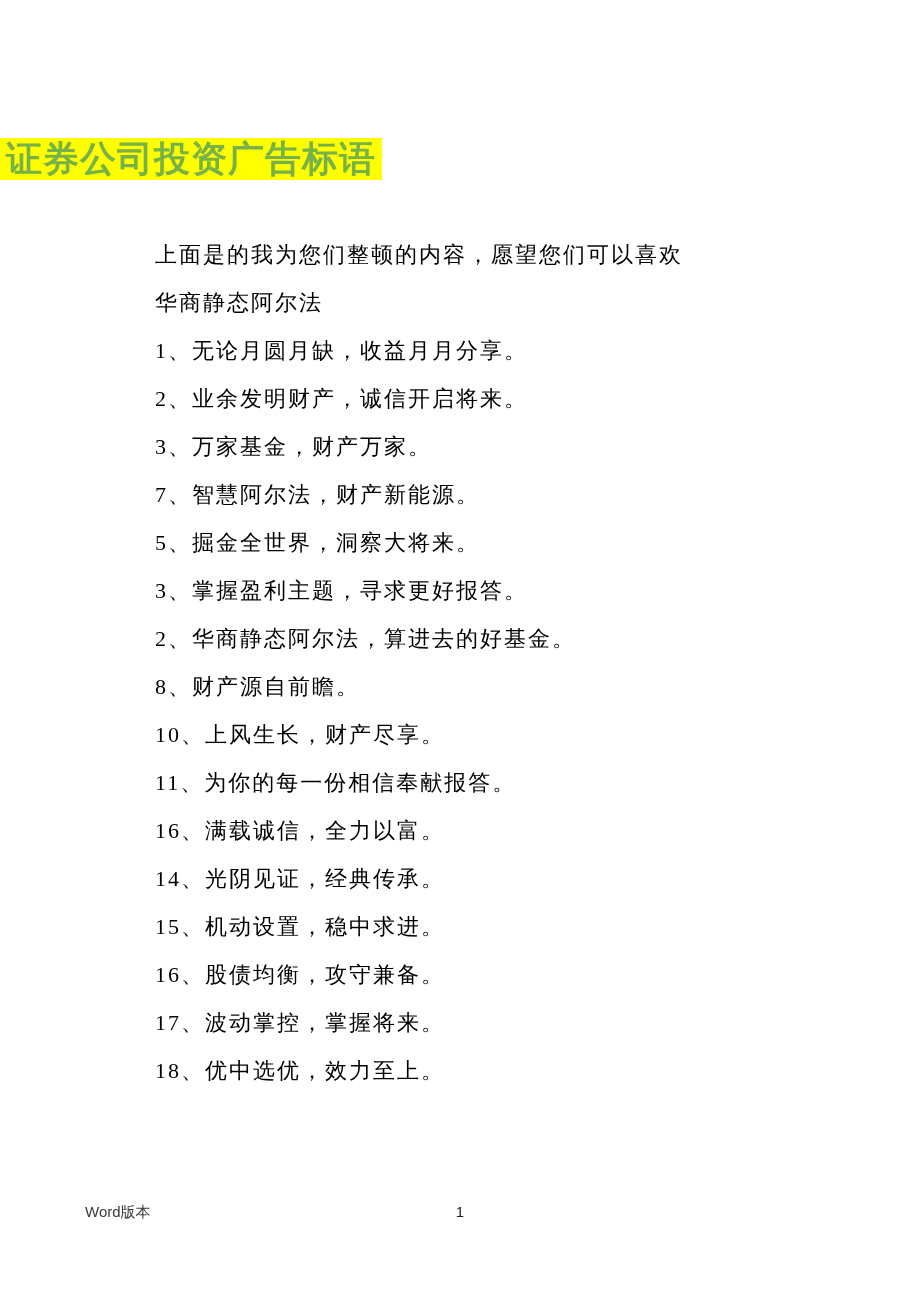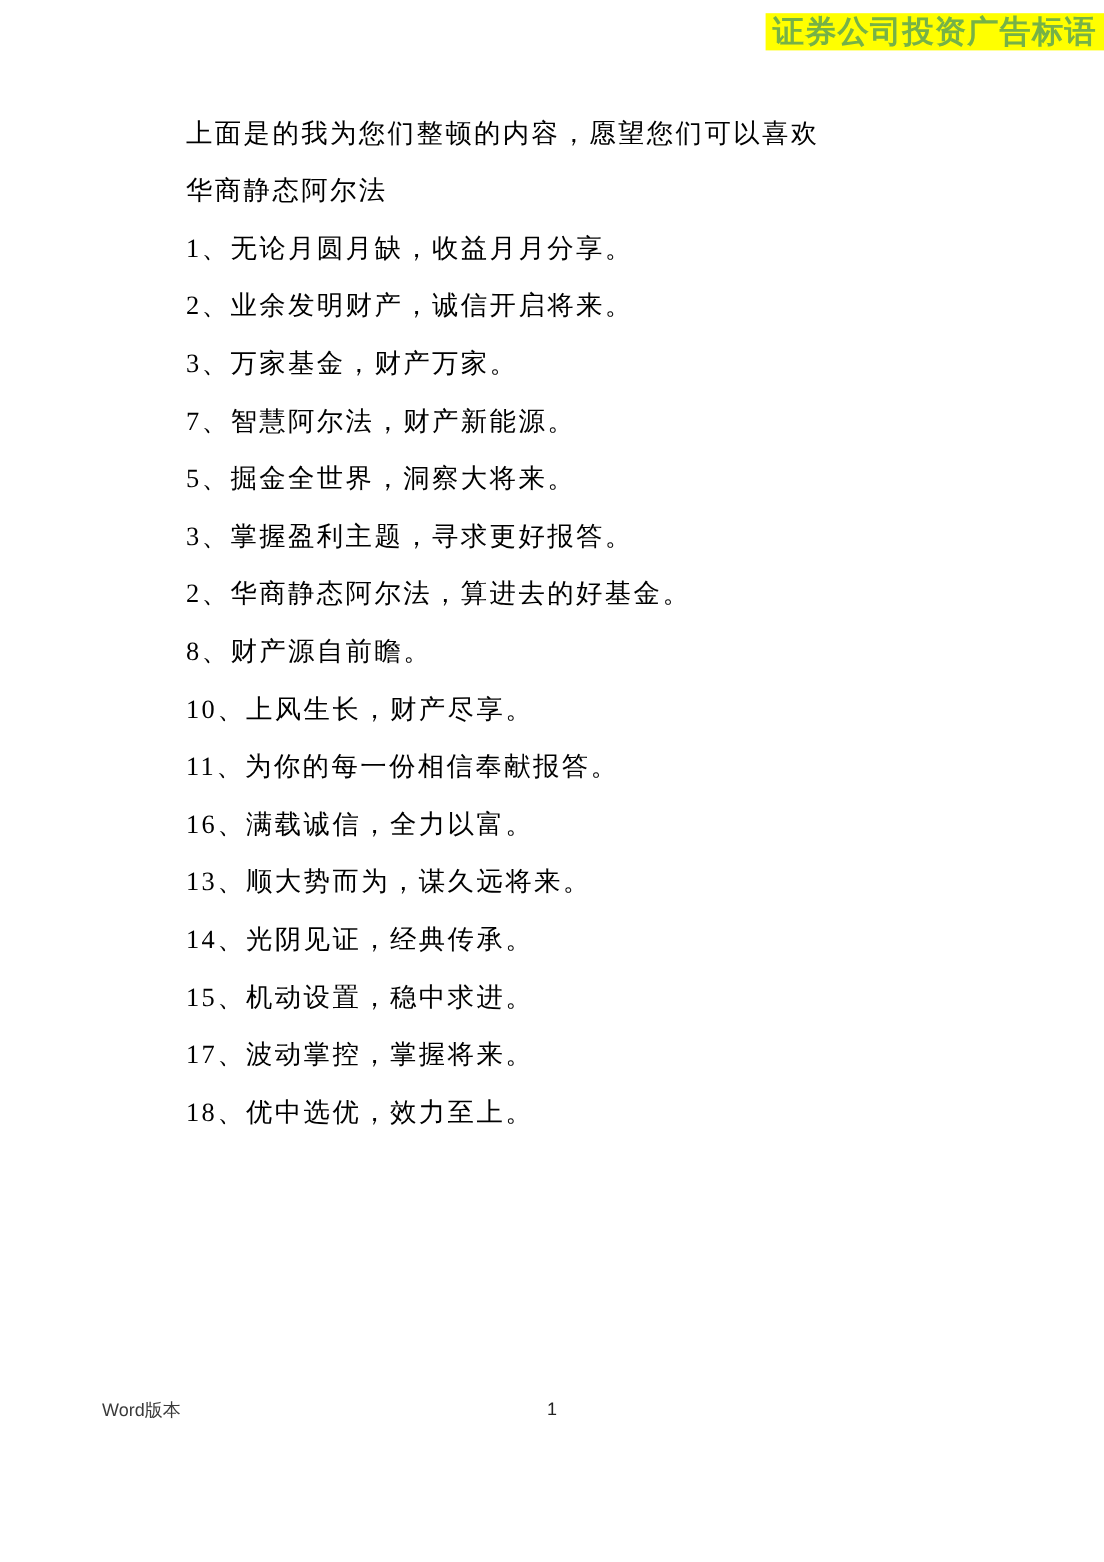--- a/index.html
+++ b/index.html
@@ -15,43 +15,44 @@
     overflow: hidden;
   }
   .page {
     position: relative;
     width: 920px;
     height: 1302px;
     background: #ffffff;
   }
   .title {
     margin: 0;
-    text-align: right;
-    font-size: 26px;
+    padding-top: 133px;
+    text-align: left;
+    font-size: 36px;
     font-weight: bold;
     line-height: 53px;
     letter-spacing: 1px;
   }
   .title .hl {
     background: #ffff00;
     color: #76b247;
     padding: 1px 6px;
   }
   .content {
     padding: 45px 60px 0 155px;
   }
   .content p {
-    margin: 1px 0 24px 0;
+    margin: 12px 0 24px 0;
     font-size: 22px;
     line-height: 24px;
     letter-spacing: 2px;
   }
   .footer {
     position: absolute;
-    top: 1166px;
+    top: 1203px;
     left: 0;
     width: 728px;
     height: 24px;
     font-family: "Liberation Sans", sans-serif;
     font-size: 15px;
     color: #3a3a3a;
     padding-left: 24px;
   }
   .footer .footer-left {
     position: absolute;
@@ -81,23 +82,23 @@
     <p>2、业余发明财产，诚信开启将来。</p>
     <p>3、万家基金，财产万家。</p>
     <p>7、智慧阿尔法，财产新能源。</p>
     <p>5、掘金全世界，洞察大将来。</p>
     <p>3、掌握盈利主题，寻求更好报答。</p>
     <p>2、华商静态阿尔法，算进去的好基金。</p>
     <p>8、财产源自前瞻。</p>
     <p>10、上风生长，财产尽享。</p>
     <p>11、为你的每一份相信奉献报答。</p>
     <p>16、满载诚信，全力以富。</p>
-    <p>13、顺大势而为，谋久远将来。</p>
     <p>14、光阴见证，经典传承。</p>
     <p>15、机动设置，稳中求进。</p>
+    <p>16、股债均衡，攻守兼备。</p>
     <p>17、波动掌控，掌握将来。</p>
     <p>18、优中选优，效力至上。</p>
   </div>
 
   <div class="footer">
     <span class="footer-left">Word版本</span>
     <span class="footer-page">1</span>
   </div>
 
 </div>

